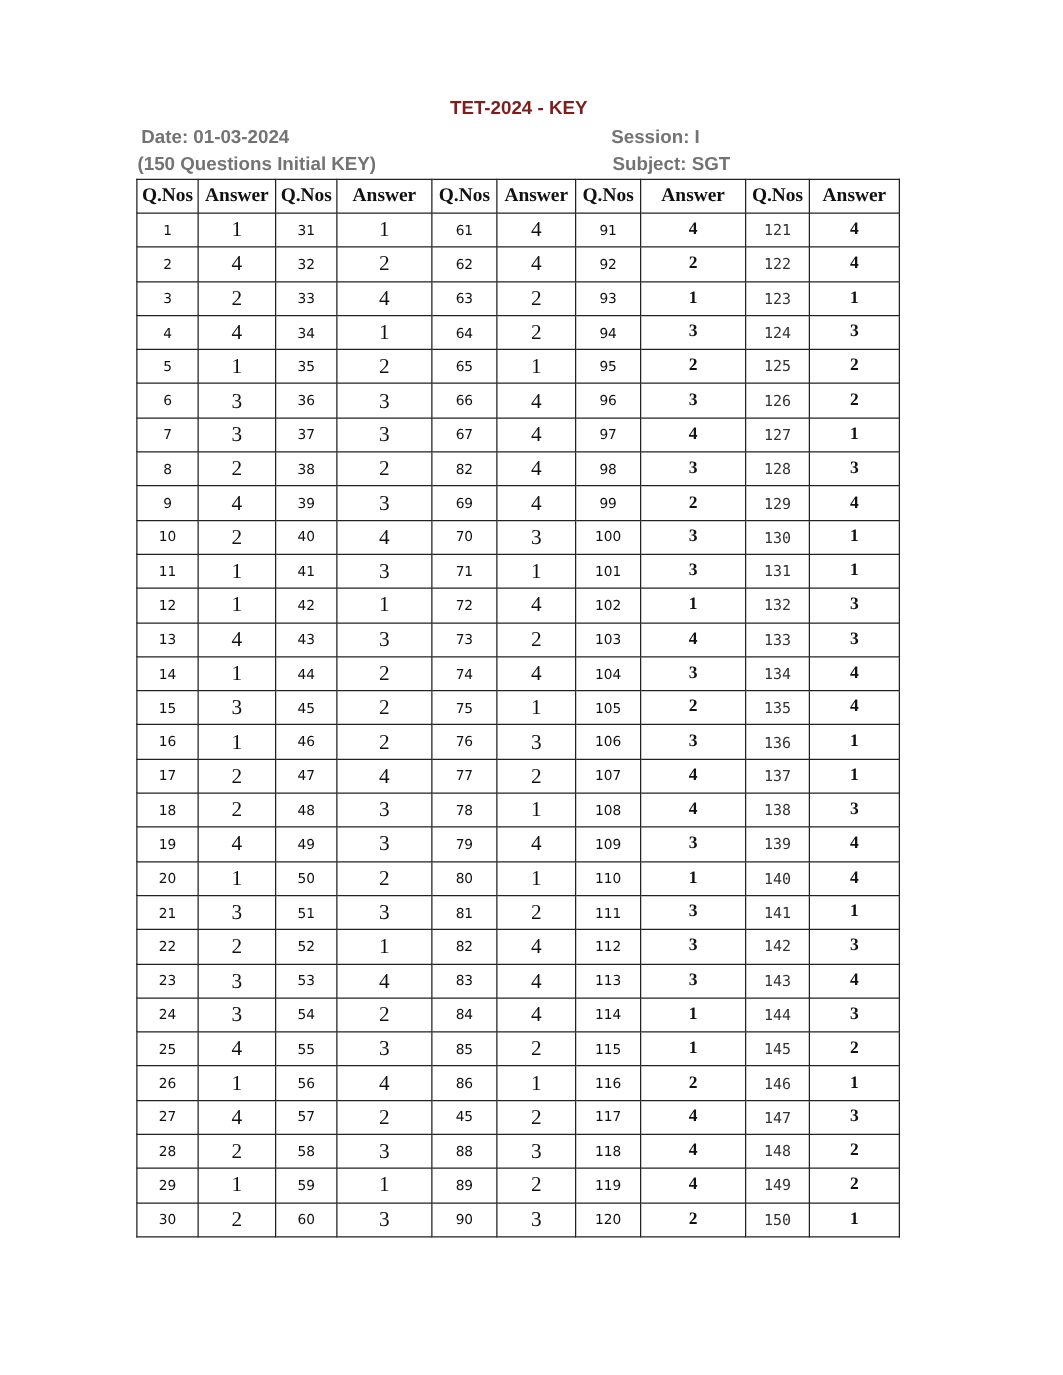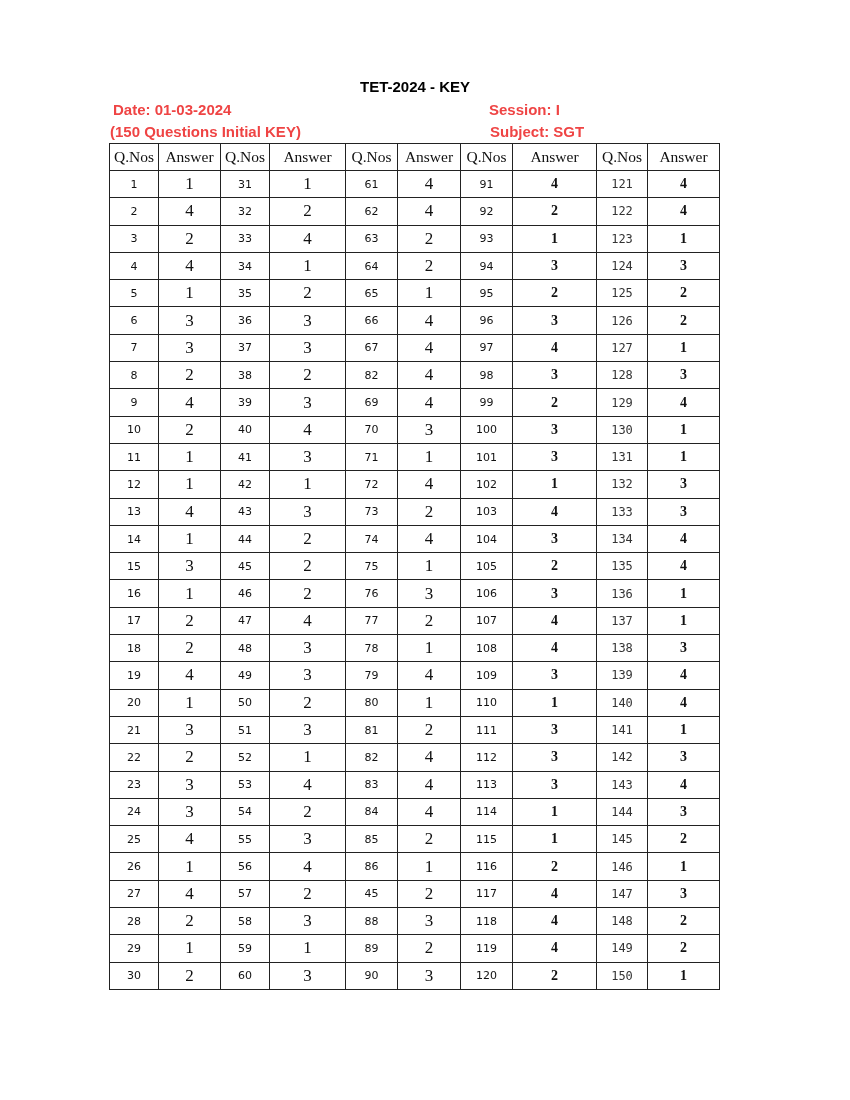--- a/index.html
+++ b/index.html
@@ -1,27 +1,27 @@
 <!DOCTYPE html>
 <html><head>
 <meta charset="utf-8">
 <style>
   html, body { margin: 0; padding: 0; background: #ffffff; }
   body { width: 850px; height: 1100px; position: relative; overflow: hidden; }
   .page { position: absolute; left: 0; top: 0; width: 850px; height: 1100px; }
   .title { position: absolute; top: 78px; left: 0; width: 830px; text-align: center;
-    font-family: "Liberation Sans", sans-serif; font-weight: bold; font-size: 15px; color: #000000; }
-  .meta { position: absolute; font-family: "Liberation Sans", sans-serif; font-weight: bold; font-size: 15px; color: #ef4444; white-space: nowrap; }
+    font-family: "Liberation Sans", sans-serif; font-weight: bold; font-size: 15px; color: #7f1d1d; }
+  .meta { position: absolute; font-family: "Liberation Sans", sans-serif; font-weight: bold; font-size: 15px; color: #737373; white-space: nowrap; }
   .date { left: 113px; top: 101px; }
   .session { left: 489px; top: 101px; }
   .initial { left: 110px; top: 123px; }
   .subject { left: 490px; top: 123px; text-align: center; }
   table.key { position: absolute; left: 109px; top: 143px; border-collapse: collapse; table-layout: fixed; }
   table.key td, table.key th { border: 1.5px solid #222; padding: 0; text-align: center; color: #111; }
-  table.key th { height: 26px; font-family: "Liberation Serif", serif; font-weight: normal; font-size: 15.5px; }
+  table.key th { height: 26px; font-family: "Liberation Serif", serif; font-weight: bold; font-size: 15.5px; }
   table.key td { height: 26.3px; }
   td.qn { font-family: "DejaVu Sans", sans-serif; font-size: 11px; }
   td.qn.light { font-family: "DejaVu Sans Mono", monospace; font-weight: normal; color: #333; font-size: 12px; border-radius: 6px; }
   td.ans { font-family: "Liberation Serif", serif; font-size: 17px; }
   td.ans.b { font-weight: bold; font-size: 14px; }
 </style>
 </head>
 <body>
 
 <div class="page">

